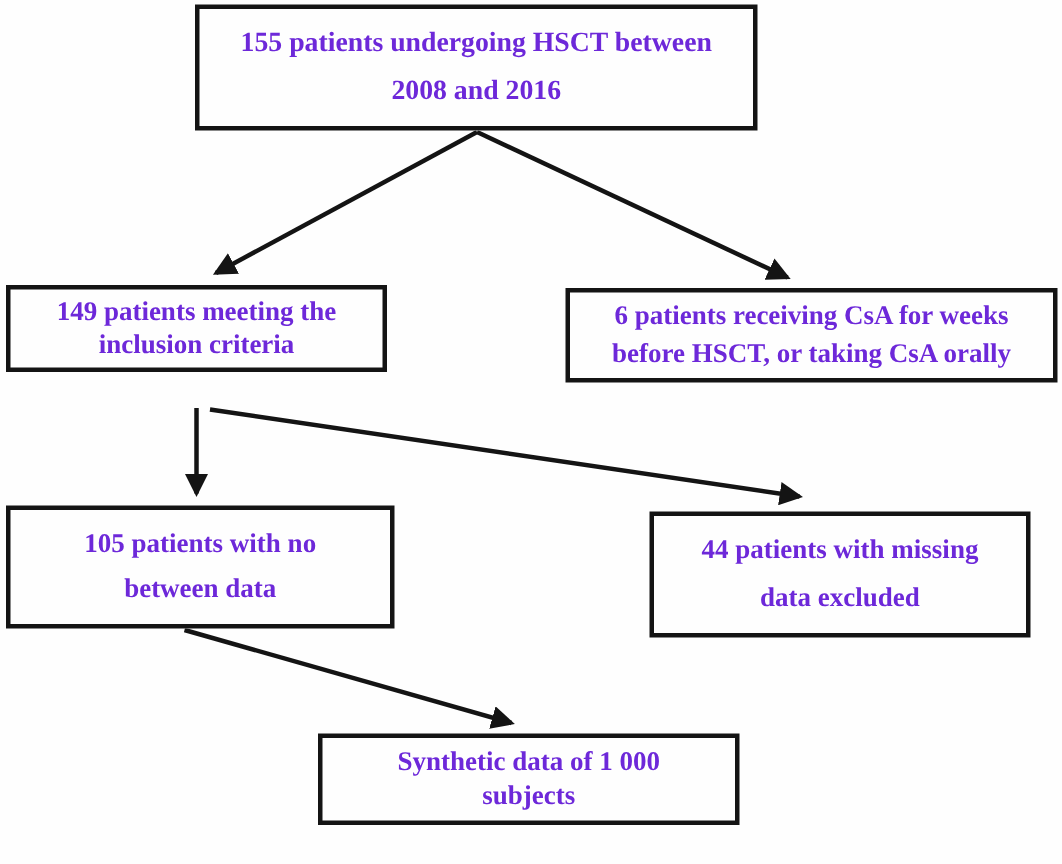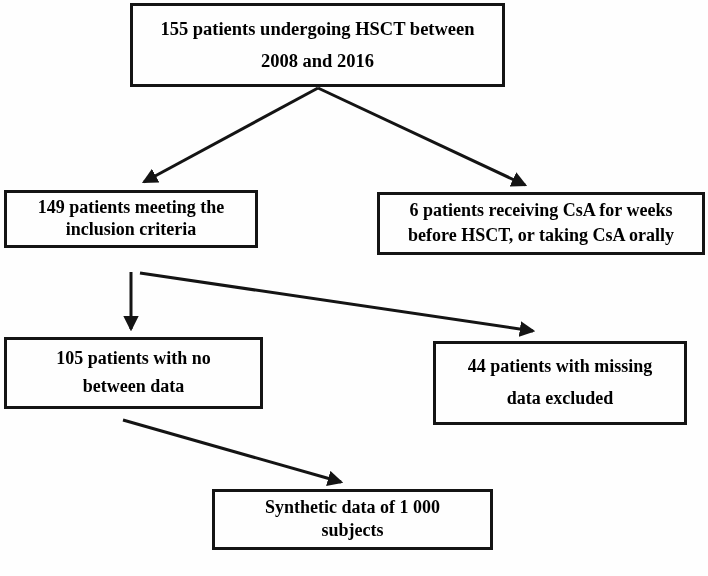--- a/index.html
+++ b/index.html
@@ -29,32 +29,32 @@
     border: 3px solid #141414;
     background: #fefefe;
     display: flex;
     flex-direction: column;
     justify-content: space-evenly;
     align-items: center;
     text-align: center;
     font-weight: bold;
     font-size: 18px;
     line-height: 1.1;
-    color: #000000;
+    color: #6d28d9;
     padding: 2px 6px;
   }
   .node .line {
     display: block;
     white-space: nowrap;
   }
   
   .node-total      { left: 130px; top: 3px;   width: 375px; height: 84px; font-size: 18.5px; }
   .node-inclusion  { left: 4px;   top: 190px; width: 254px; height: 58px; }
   .node-csa        { left: 377px; top: 192px; width: 328px; height: 63px; }
-  .node-nomissing  { left: 4px;   top: 337px; width: 259px; height: 72px; }
+  .node-nomissing  { left: 4px;   top: 337px; width: 259px; height: 82px; }
   .node-missing    { left: 413px; top: 341px; width: 254px; height: 84px; margin-left: 20px; }
   .node-synthetic  { left: 212px; top: 489px; width: 281px; height: 61px; }
 </style>
 </head>
 <body>
 
 <div class="canvas">
 
   <svg class="arrow-layer" viewBox="0 0 708 576" xmlns="http://www.w3.org/2000/svg">
     <defs>

